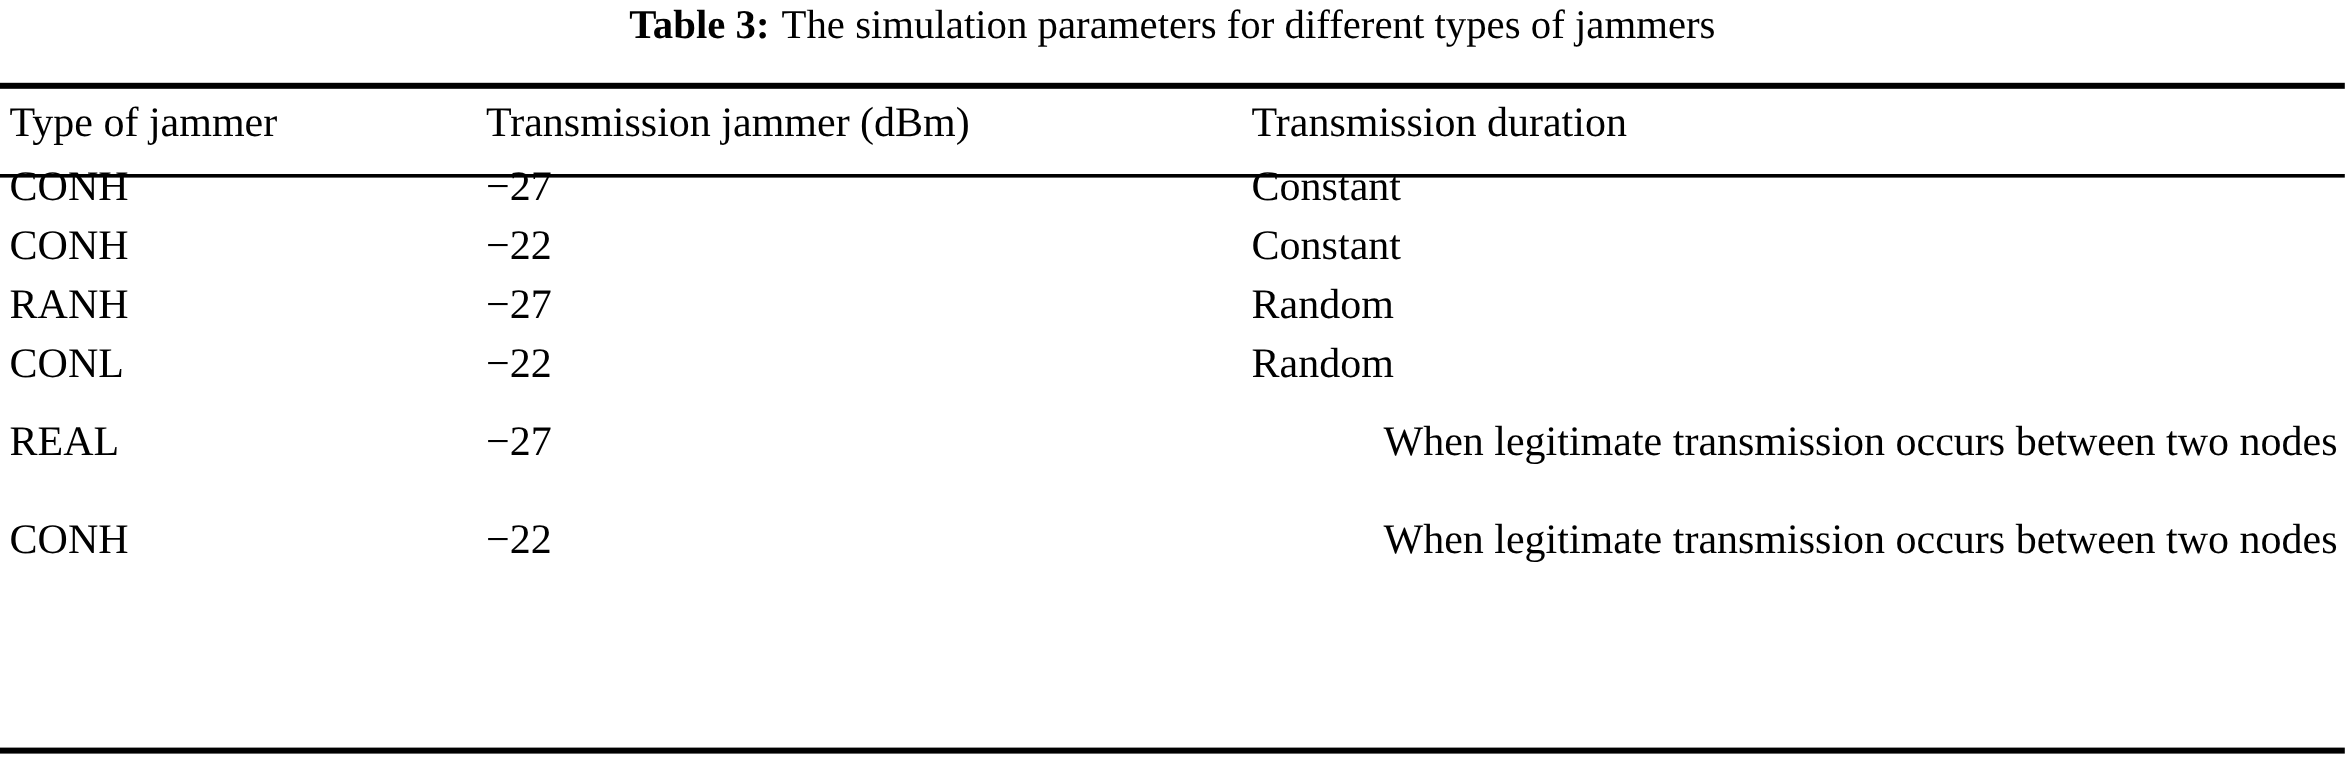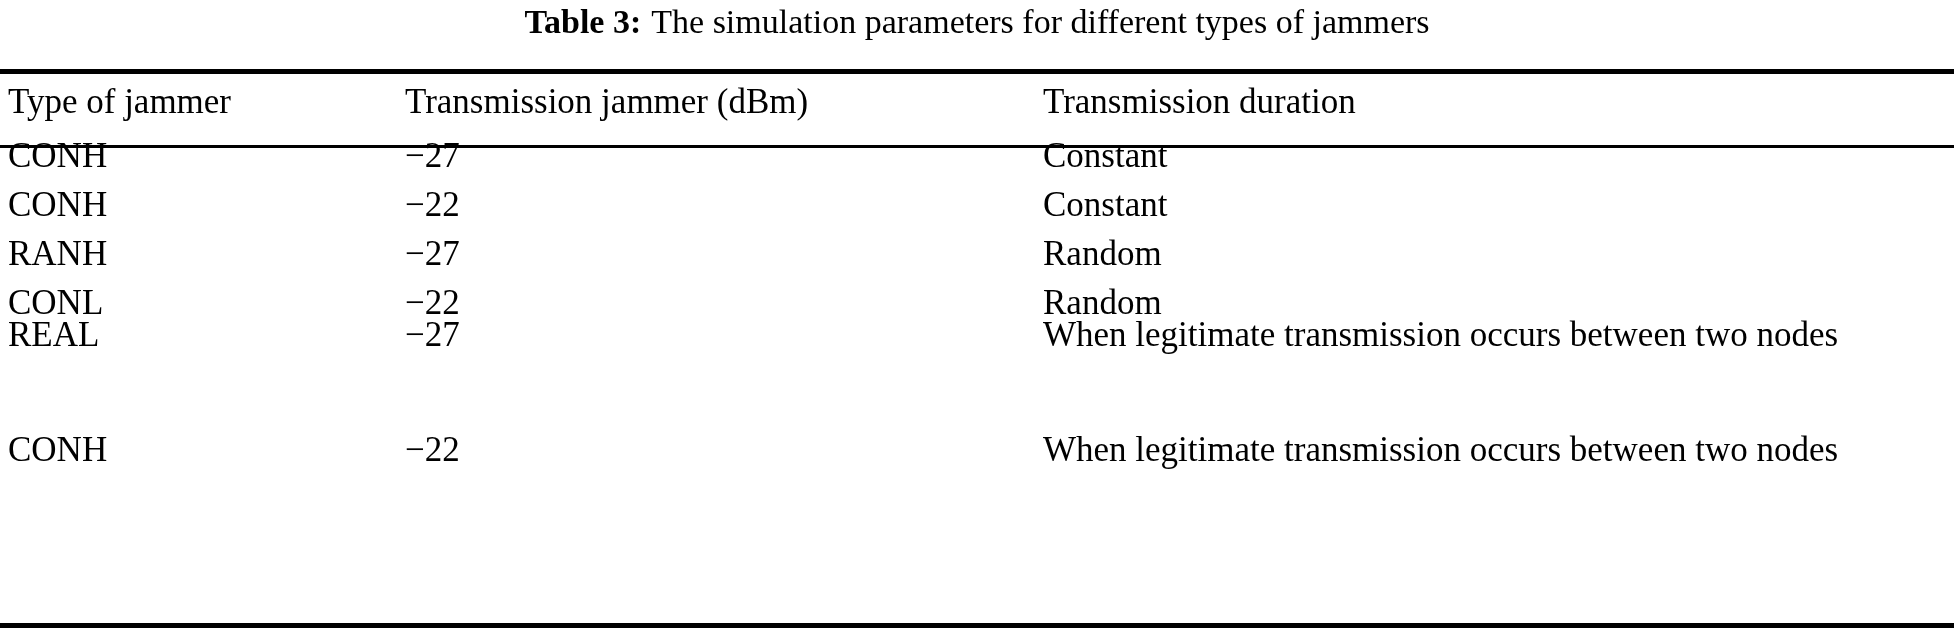--- a/index.html
+++ b/index.html
@@ -70,26 +70,27 @@
   .col1 { left: 8px;    width: 390px; }
   .col2 { left: 405px;  width: 630px; }
   .col3 { left: 1043px; width: 905px; }
 
   .head-row .cell { top: 77px; }
 
   .r0 .cell { top: 131px; }
   .r1 .cell { top: 180px; }
   .r2 .cell { top: 229px; }
   .r3 .cell { top: 278px; }
-  .r4 .cell { top: 310px; }
+  .r4 .cell { top: 343px; }
   .r5 .cell { top: 425px; }
 
   
   .cell.desc {
     white-space: normal;
+    text-align: right;
   }
   .cell.short {
     white-space: nowrap;
   }
 </style>
 </head>
 <body>
 
 <div class="table-figure">
 

